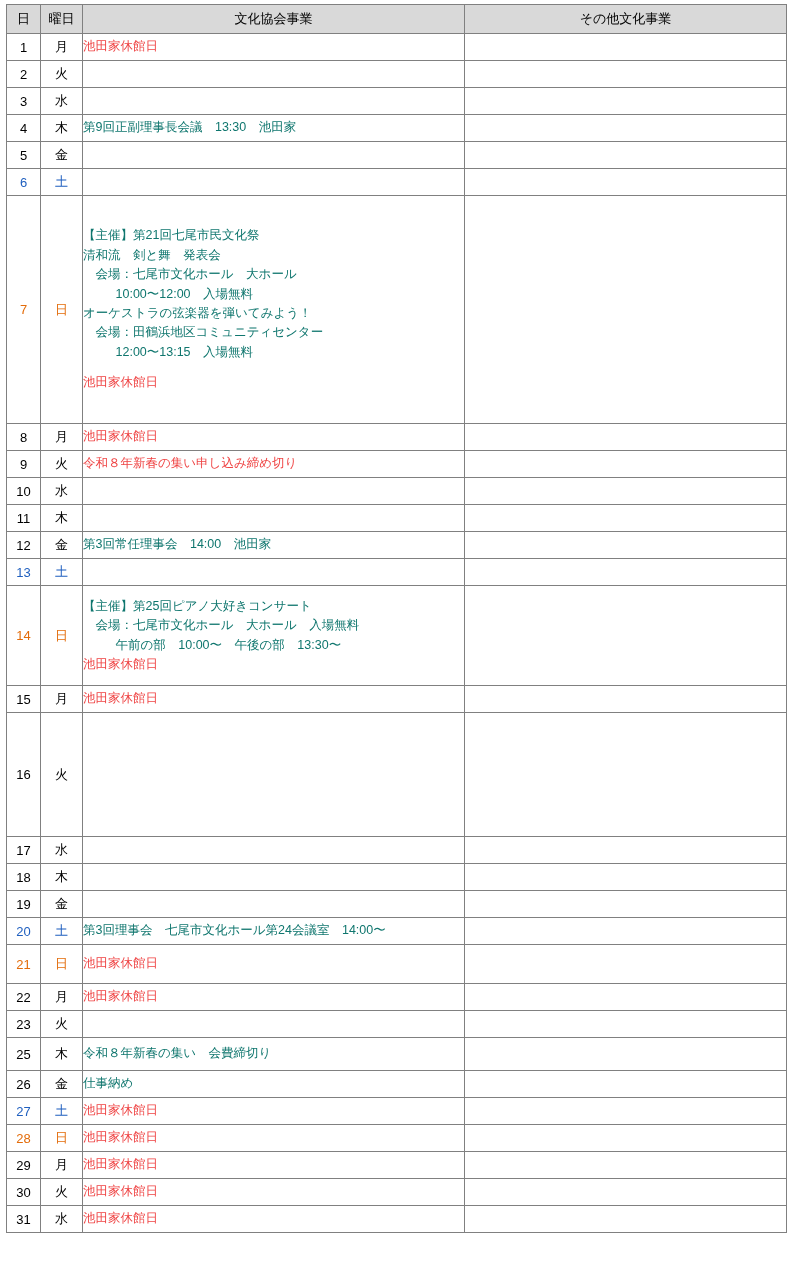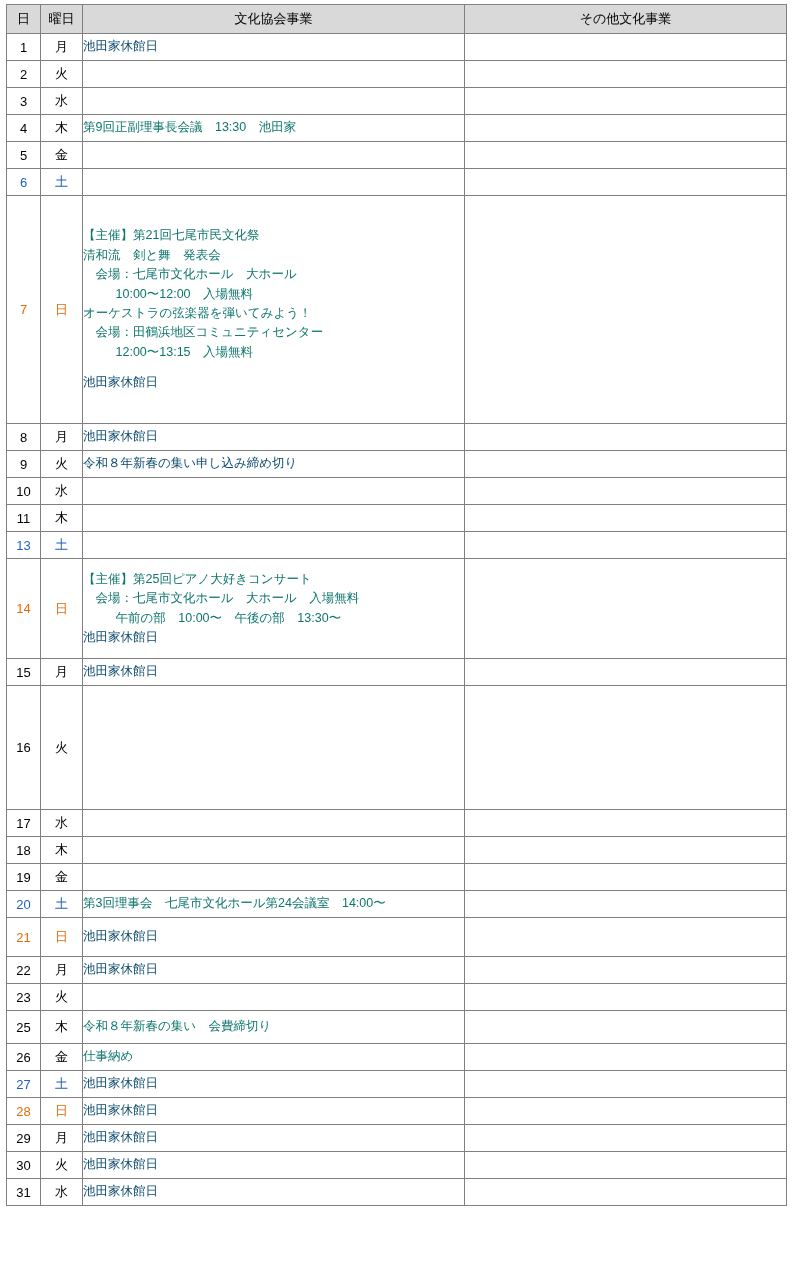--- a/index.html
+++ b/index.html
@@ -50,21 +50,21 @@
   td.main, td.other {
     text-align: left;
     padding: 3px 4px 3px 6px;
     line-height: 1.55;
     font-size: 12.5px;
   }
   .sat  { color: #1f5fbf; }
   .sun  { color: #e36c0a; }
   .wk   { color: #000000; }
 
-  .ikeda { color: #0c4a6e; }
+  .ikeda { color: #ef4444; }
   .black { color: #0f766e; }
 
   .line { white-space: pre; }
   .indent1 { padding-left: 1.0em; }
   .indent2 { padding-left: 2.6em; }
   .gap { height: 0.9em; }
 </style>
 </head>
 <body>
 
@@ -163,20 +163,28 @@
           <td class="main"></td>
           <td class="other"></td>
         </tr>
         <tr style="height: 27px;">
           <td class="day wk">11</td>
           <td class="wday wk">木</td>
           <td class="main"></td>
           <td class="other"></td>
         </tr>
         <tr style="height: 27px;">
+          <td class="day wk">12</td>
+          <td class="wday wk">金</td>
+          <td class="main">
+            <div class="line black">第3回常任理事会　14:00　池田家</div>
+          </td>
+          <td class="other"></td>
+        </tr>
+        <tr style="height: 27px;">
           <td class="day sat">13</td>
           <td class="wday sat">土</td>
           <td class="main"></td>
           <td class="other"></td>
         </tr>
         <tr style="height: 100px;">
           <td class="day sun">14</td>
           <td class="wday sun">日</td>
           <td class="main">
             <div class="line black">【主催】第25回ピアノ大好きコンサート</div>

